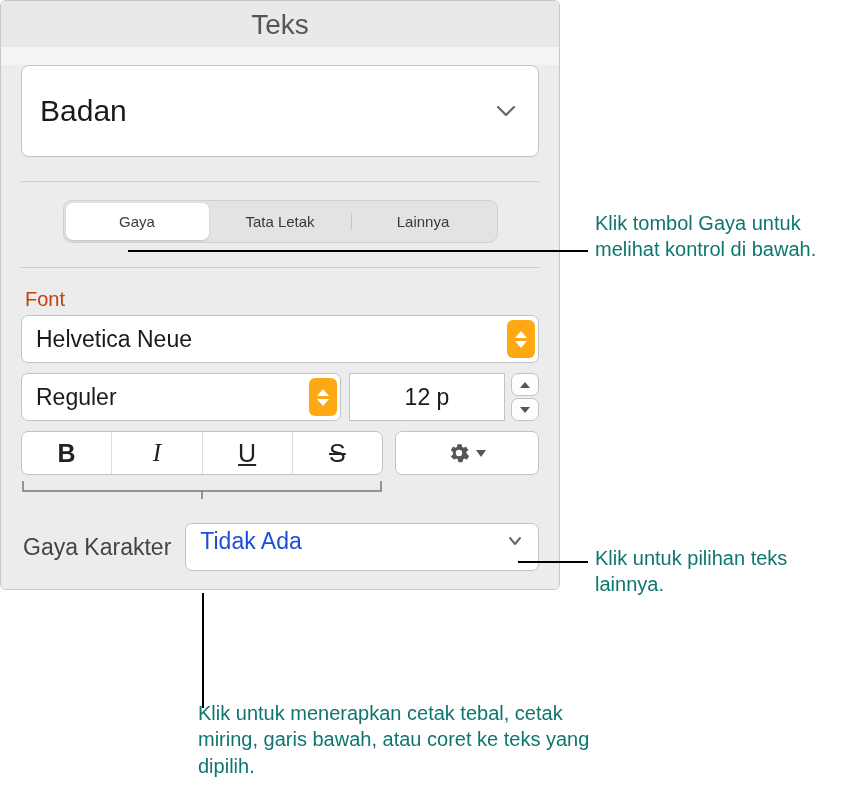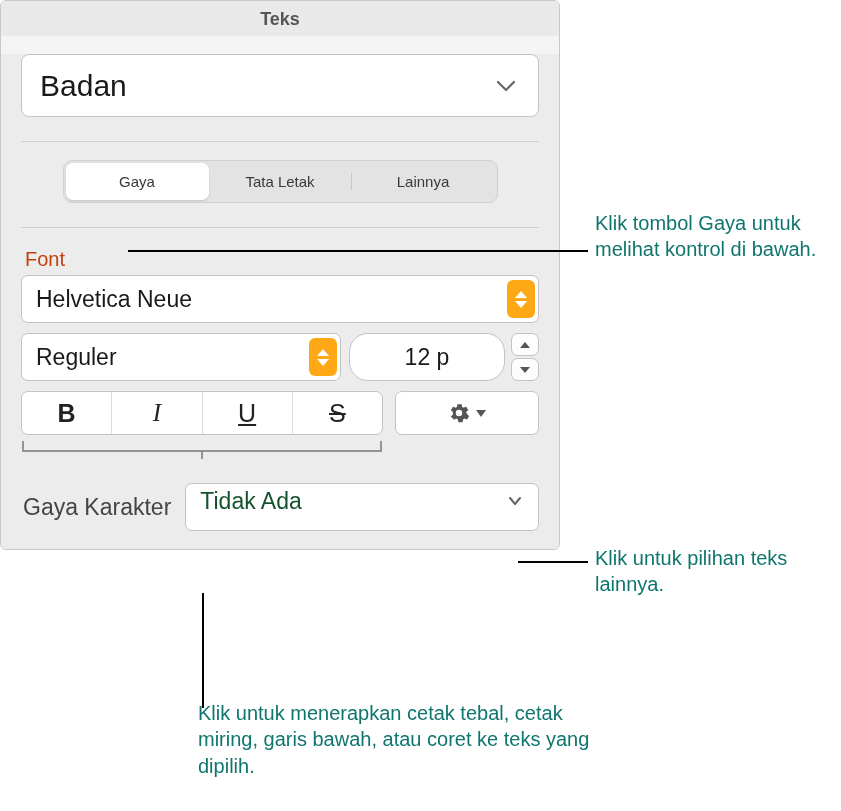--- a/index.html
+++ b/index.html
@@ -8,32 +8,32 @@
     .panel {
       width: 560px;
       border: 1px solid #c8c8c8;
       border-radius: 6px;
       background: linear-gradient(#f5f5f5, #ececec);
       overflow: hidden;
     }
     
     .panel-title {
       text-align: center;
-      font-size: 18px;
+      font-size: 28px;
       color: #565656;
       padding: 8px 0 6px;
       background: #e9e9e9;
-      font-weight: 700;
+      font-weight: 400;
     }
     
     .content { padding: 0 20px 18px; background: #ececec; }
     
     .style-select {
       width: 100%;
-      height: 63px;
+      height: 92px;
       background: #fff;
       border: 1px solid #c3c3c3;
       border-radius: 8px;
       display: flex;
       align-items: center;
       justify-content: space-between;
       padding: 0 22px 0 18px;
       margin-top: 18px;
     }
     .style-select-label { font-size: 30px; color: #1a1a1a; }
@@ -104,21 +104,21 @@
     
     .row { display: flex; gap: 8px; margin-top: 10px; align-items: center; }
     .row .dropdown.medium { flex: 0 0 320px; }
     
     .stepper-wrap { display: flex; flex: 1; gap: 6px; align-items: center; }
     .size-field {
       flex: 1;
       height: 48px;
       background: #fff;
       border: 1px solid #c3c3c3;
-      border-radius: 19px;
+      border-radius: 0;
       display: flex;
       align-items: center;
       justify-content: center;
       font-size: 23px;
       color: #1a1a1a;
     }
     .stepper {
       width: 28px;
       height: 48px;
       display: flex;
@@ -186,21 +186,21 @@
       flex: 1;
       height: 48px;
       background: #fff;
       border: 1px solid #c3c3c3;
       border-radius: 7px;
       display: flex;
       align-items: center;
       justify-content: space-between;
       padding: 0 16px 12px 14px;
       font-size: 23px;
-      color: #14532d;
+      color: #1d4ed8;
     }
     .char-select .chv2 { width: 14px; height: 10px; }
     
     
     .callout {
       position: absolute;
       font-size: 20px;
       color: #0f766e;
       line-height: 1.32;
     }

